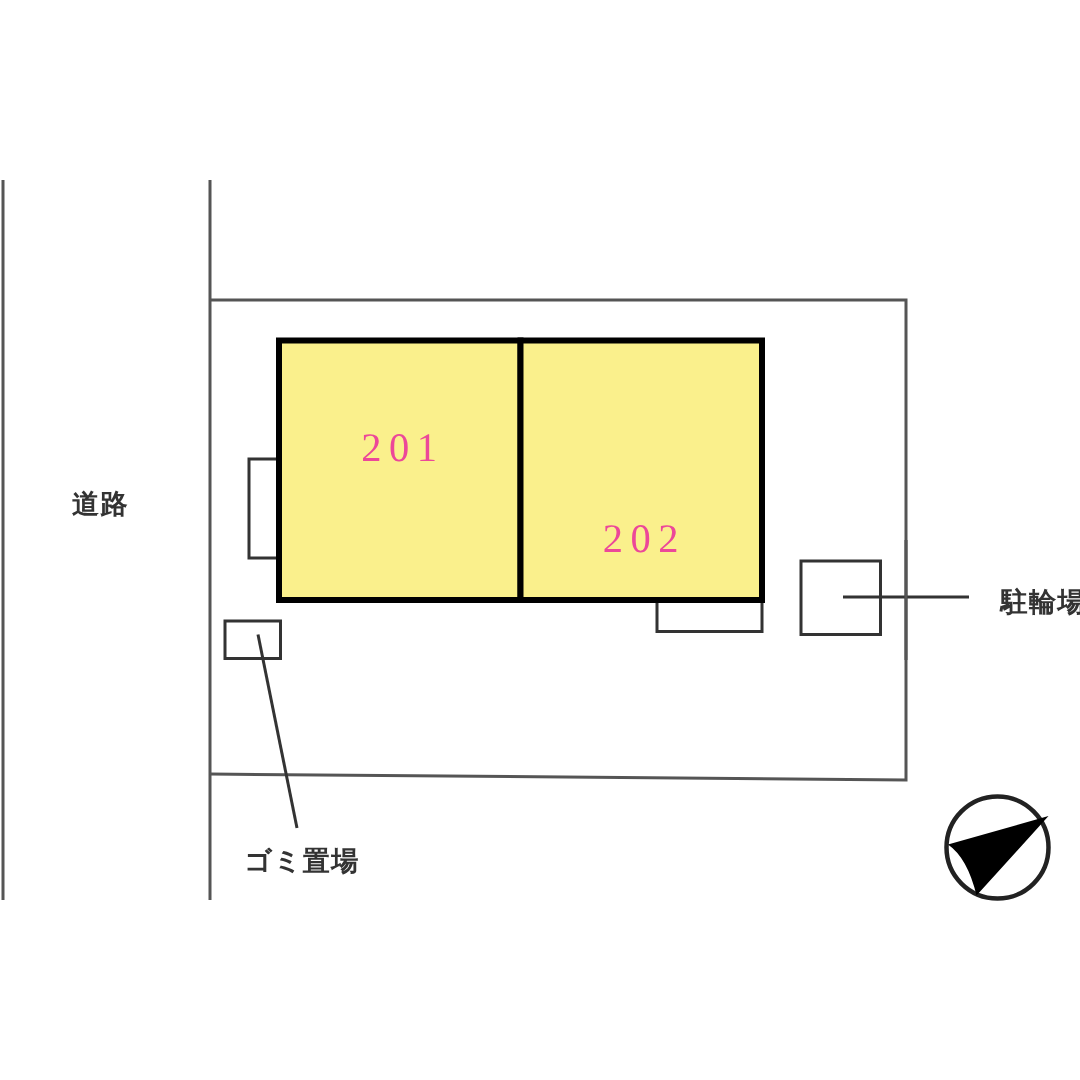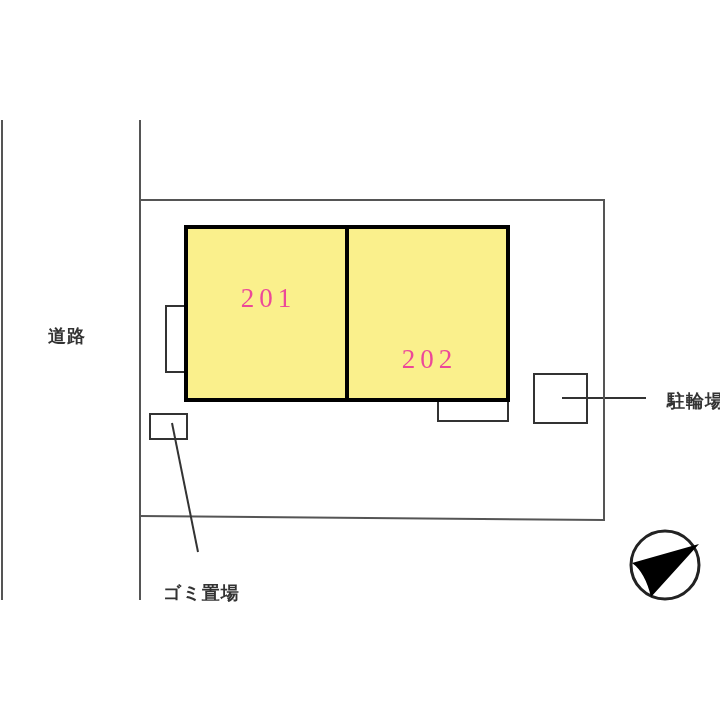--- a/index.html
+++ b/index.html
@@ -44,13 +44,13 @@
 
 <div class="unit-label" style="left:186px; top:276px; width:165px;">
   <div>201</div>
 </div>
 <div class="unit-label" style="left:347px; top:292px; width:165px;margin-top:45px;">
   <div>202</div>
 </div>
 
 <div class="label" style="left:48px; top:324px;">道路</div>
 <div class="label" style="left:655px; top:389px;padding-left:12px;">駐輪場</div>
-<div class="label" style="left:163px; top:581px;">ゴミ置場</div>
+<div class="label" style="left:163px; top:562px;">ゴミ置場</div>
 
 </body></html>

